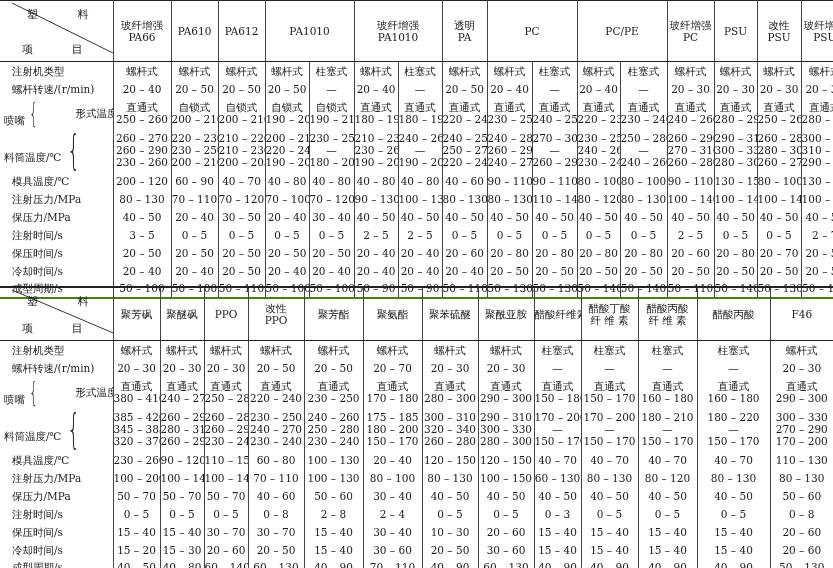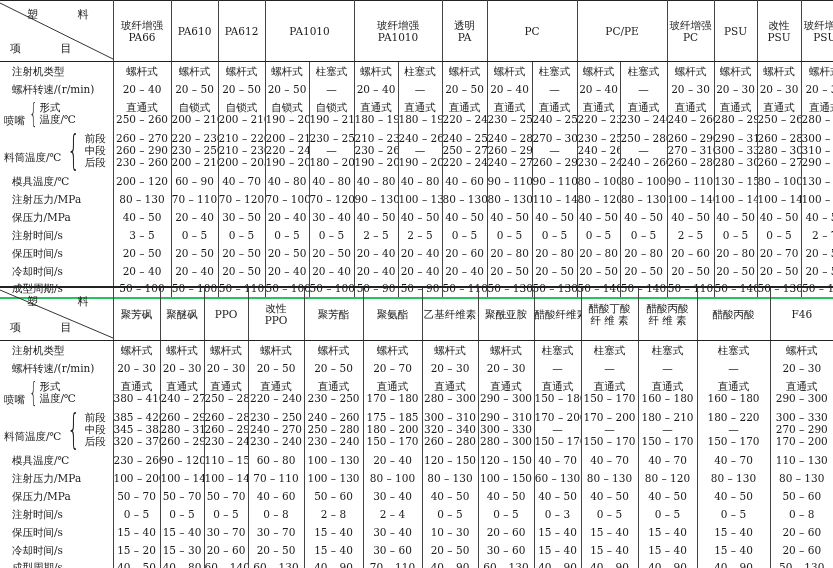--- a/index.html
+++ b/index.html
@@ -10,36 +10,36 @@
     }
     table.spec {
       position: absolute; left: 0; border-collapse: collapse;
       table-layout: fixed; font-size: 10.5px;
     }
     table.spec td, table.spec th {
       border-left: 1px solid #444; padding: 0; text-align: center;
       white-space: nowrap; overflow: hidden; font-weight: normal;
       line-height: 12px;
     }
-    table.spec td:first-child, table.spec th:first-child { border-left: none; text-align: left; }
+    table.spec td:first-child, table.spec th:first-child { border-left: none; text-align: left; padding-left: 12px; }
     table.spec tr.head th { border-bottom: 1.5px solid #222; vertical-align: middle; line-height: 12px; }
-    table.spec tr.last td { border-bottom: 2px solid #22c55e; }
+    table.spec tr.last td { border-bottom: 2px solid #4d7c0f; }
     #t1 { top: 0px; width: 833px; border-top: 1.5px solid #222; }
     #t2 { top: 286px; width: 833px; border-top: 2px solid #222; }
     .diag { position: relative; height: 100%; }
     .diag svg { position: absolute; left: 0; top: 0; }
     .diag .corner-top { position: absolute; right: 6px; top: 8px; letter-spacing: 18px; font-size: 11px; }
-    .diag .corner-bot { position: absolute; left: 10px; bottom: 6px; letter-spacing: 18px; font-size: 11px; }
+    .diag .corner-bot { position: absolute; left: 10px; bottom: 6px; letter-spacing: 18px; font-size: 11px; font-family: Liberation Serif, serif; }
     .rowlabel { padding-left: 12px !important; font-size: 10.5px; margin-top: 36px; }
     .brace-cell { padding-left: 4px !important; }
     .brace-wrap { display: flex; align-items: center; }
     .brace-main { margin-right: 2px; margin-top: 14px; }
     .brace { font-size: 26px; line-height: 26px; transform: scaleX(0.5); display: inline-block; margin: 0 -2px; font-family: "DejaVu Sans", sans-serif; font-weight: 100; }
     .brace.big { font-size: 40px; line-height: 40px; }
-    .subs { display: flex; flex-direction: column; line-height: 12px; }
+    .subs { display: flex; line-height: 12px; margin-left: 36px; }
     .stack { display: flex; flex-direction: column; line-height: 12px; }
   </style>
 </head>
 <body>
 
 <table class="spec" id="t1">
   <colgroup>
     <col style="width:113px">
     <col style="width:58px">
       <col style="width:47px">
@@ -597,21 +597,21 @@
             <span>聚芳酯</span>
           </div>
         </th>
         <th>
           <div class="stack">
             <span>聚氨酯</span>
           </div>
         </th>
         <th>
           <div class="stack">
-            <span>乙基纤维素</span>
+            <span>聚苯硫醚</span>
           </div>
         </th>
         <th>
           <div class="stack">
             <span>聚酰亚胺</span>
           </div>
         </th>
         <th>
           <div class="stack">
             <span>醋酸纤维素</span>

